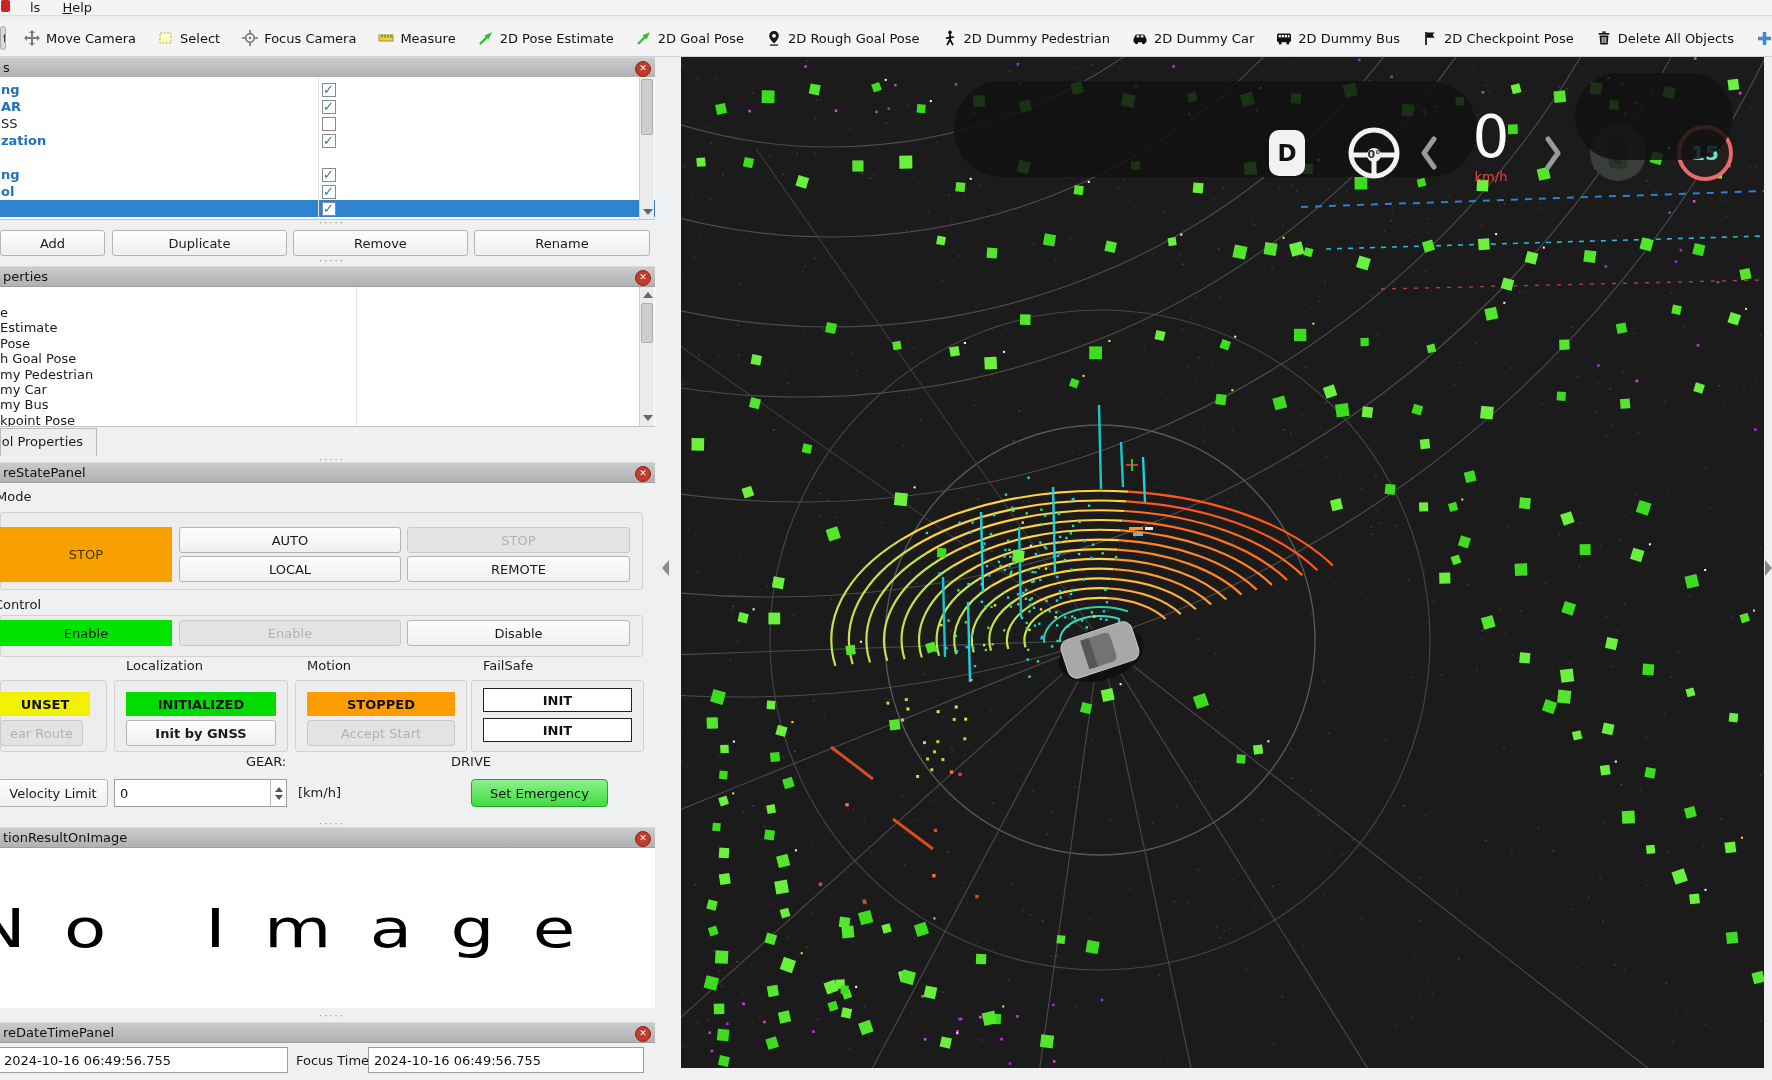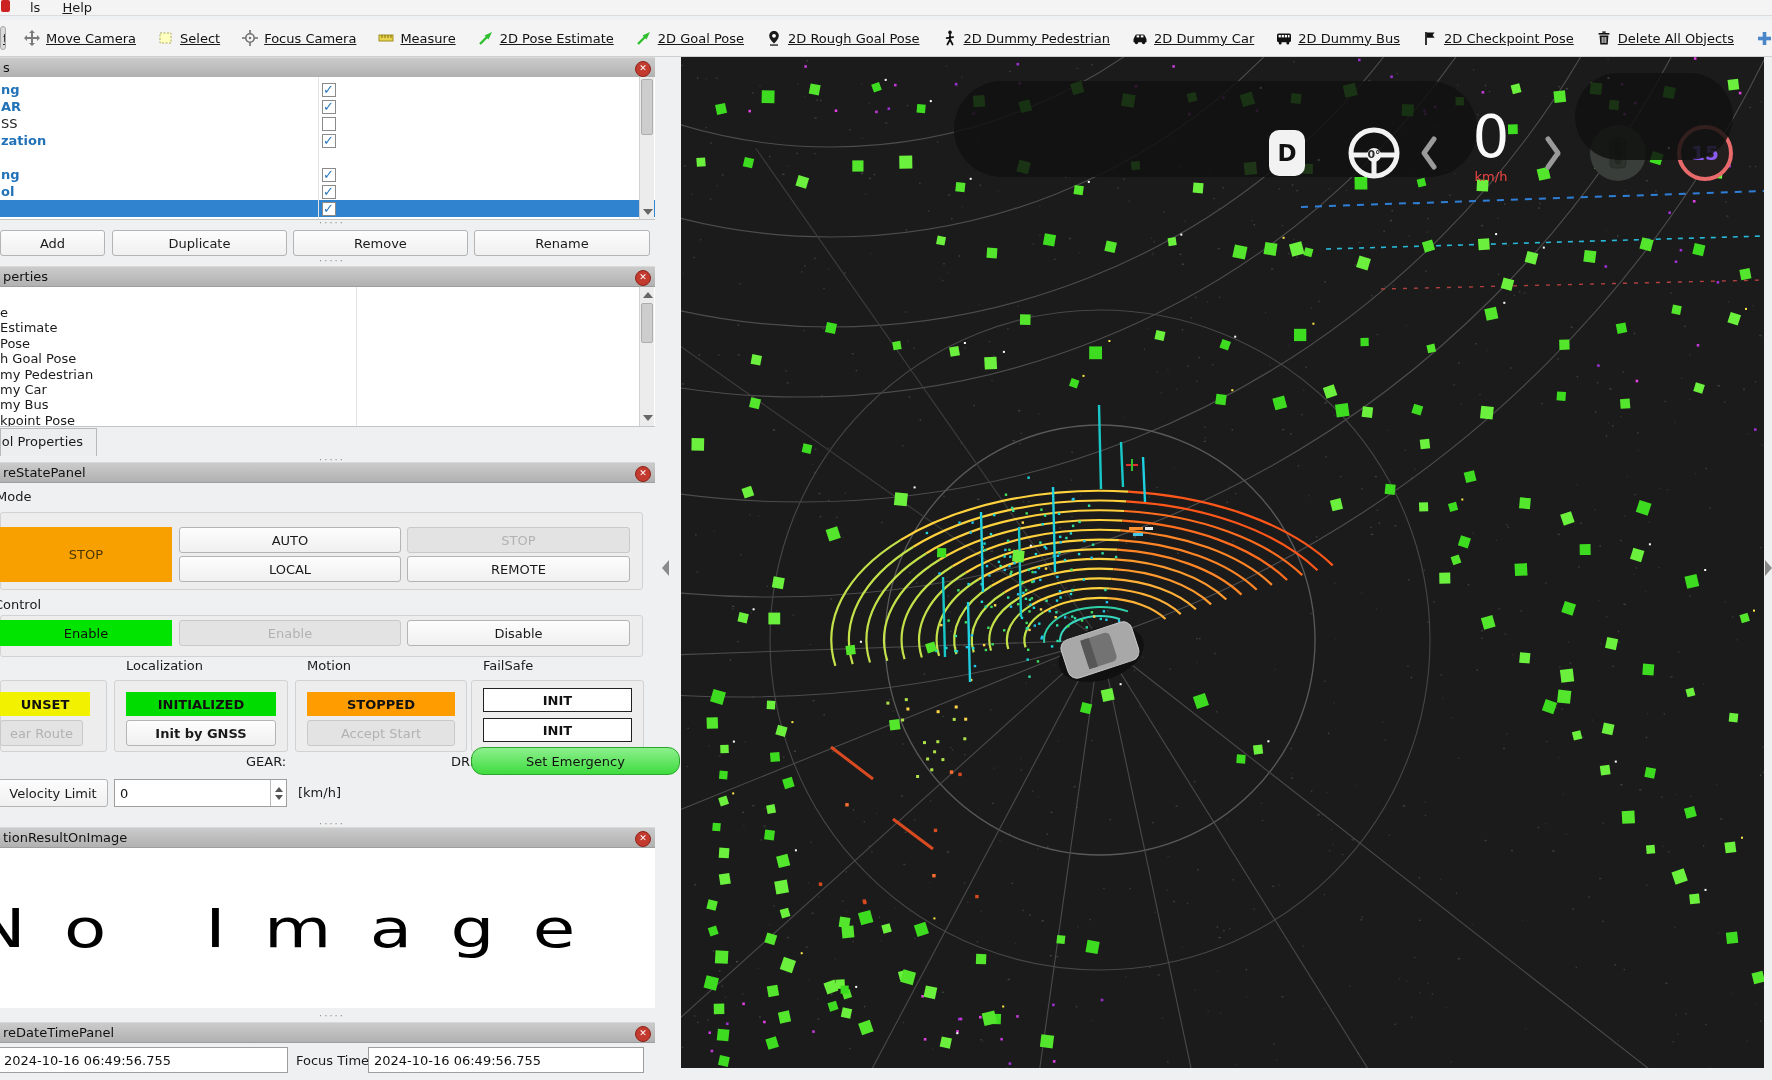--- a/index.html
+++ b/index.html
@@ -3,21 +3,21 @@
 <meta charset="utf-8">
 <style>
   html,body{margin:0;padding:0;background:#eff0f1;font-family:"DejaVu Sans","Liberation Sans",sans-serif;}
   #root{position:relative;width:1772px;height:1080px;overflow:hidden;background:#eff0f1;font-size:13px;color:#1a1a1a;}
 
   
   #menubar{position:absolute;left:0;top:0;width:1772px;height:16px;background:#f4f4f4;border-bottom:1px solid #dcdcdc;display:flex;gap:18px;padding-left:4px;box-sizing:border-box;}
   #appicon{width:9px;height:12px;background:#cc2222;border-radius:2px;margin-left:-3px;}
   .menuitem{padding:0 2px;}
   .accel{text-decoration:underline;}
-  #toolbar{position:absolute;left:0;top:20px;width:1772px;height:37px;background:#f4f4f4;border-bottom:1px solid #cfcfcf;display:flex;align-items:center;gap:14px;padding-left:0;box-sizing:border-box;text-decoration:underline;}
+  #toolbar{position:absolute;left:0;top:20px;width:1772px;height:37px;background:#f4f4f4;border-bottom:1px solid #cfcfcf;display:flex;align-items:center;gap:14px;padding-left:0;box-sizing:border-box;}
   .tbtn{display:flex;align-items:center;gap:6px;white-space:nowrap;padding:4px 4px;color:#111;}
   .tbtn.pressed{background:#dadada;border:1px solid #a8a8a8;border-radius:3px;width:14px;overflow:hidden;height:24px;box-sizing:border-box;padding:4px 2px;}
   .tbtn svg{display:block;}
 
   
   #leftcol{position:absolute;left:0;top:57px;width:655px;height:1023px;}
   .titlebar{position:absolute;left:0;height:21px;width:655px;background:linear-gradient(#cbcbcb,#b1b1b1);border-top:1px solid #d9d9d9;border-bottom:1px solid #9e9e9e;line-height:20px;padding-left:3px;box-sizing:border-box;color:#111;}
   .closebtn{position:absolute;right:4px;top:3px;width:14px;height:14px;border-radius:8px;background:#c23b2e;border:1px solid #8e241a;color:#fff;font-size:9px;font-weight:bold;line-height:12px;text-align:center;}
   .panelbody{position:absolute;left:0;width:655px;background:#fff;border-bottom:1px solid #c4c4c4;}
   .handle{position:absolute;left:315px;width:34px;color:#8f8f8f;font-size:10px;letter-spacing:2px;line-height:4px;height:5px;text-align:center;}
@@ -64,21 +64,21 @@
   
   #viewport{position:absolute;left:681px;top:57px;width:1083px;height:1011px;background:#1b1b1b;overflow:hidden;}
   #scene{position:absolute;left:0;top:0;}
   .hudpill{position:absolute;background:rgba(15,17,15,0.84);border-radius:48px;}
   #hud-gear{position:absolute;left:315px;top:49px;width:36px;height:46px;background:#f2f2f2;border-radius:10px;color:#111;font-size:23px;font-weight:bold;display:flex;align-items:center;justify-content:center;}
   .hudchev{position:absolute;top:54px;}
   #hud-speed{position:absolute;left:497px;top:26px;width:80px;text-align:center;color:#fafafa;font-size:58px;font-weight:400;line-height:60px;}
   #hud-speed-unit{position:absolute;left:497px;top:88px;width:80px;text-align:center;color:#ef4444;font-size:13px;}
   #hud-steer{position:absolute;left:392px;top:44px;}
   #hud-traffic{position:absolute;left:636px;top:44px;}
-  #hud-limit{position:absolute;left:723px;top:44px;width:56px;height:56px;border-radius:28px;background:#241f1f;border:4px solid #e86a6a;box-sizing:border-box;display:flex;align-items:center;justify-content:center;color:#8b5cf6;font-size:20px;font-weight:bold;}
+  #hud-limit{position:absolute;left:723px;top:44px;width:56px;height:56px;border-radius:28px;background:#241f1f;border:4px solid #e86a6a;box-sizing:border-box;display:flex;align-items:center;justify-content:center;color:#5eead4;font-size:20px;font-weight:bold;}
 
   .splitter-arrow{position:absolute;width:0;height:0;}
   #split-left{left:662px;top:560px;border-top:8px solid transparent;border-bottom:8px solid transparent;border-right:7px solid #8a8a8a;}
   #split-right{left:1765px;top:560px;border-top:8px solid transparent;border-bottom:8px solid transparent;border-left:7px solid #8a8a8a;}
 </style>
 </head>
 <body>
 
 <div id="root">
 
@@ -317,21 +317,21 @@
     <div class="grouplabel" style="left:246px;top:697px;">GEAR:</div>
     <div class="grouplabel" style="left:451px;top:697px;">DRIVE</div>
 
     <div class="qbtn" style="left:-2px;top:722px;width:110px;height:28px;">Velocity Limit</div>
     <input class="fld" style="left: 114px; top: 722px; width: 173px; height: 28px;" readonly="" value="0">
     <div class="spinner" style="left:270px;top:723px;height:26px;">
         <div class="spin-up"></div>
         <div class="spin-dn"></div>
       </div>
     <div class="grouplabel" style="left:298px;top:728px;">[km/h]</div>
-    <div class="chip" style="left:471px;top:690px;width:209px;height:28px;background:linear-gradient(#8df08d,#3fdc3f);border:1px solid #2aa42a;border-radius:12px;font-weight:normal;">Set Emergency</div>
+    <div class="chip" style="left:471px;top:722px;width:137px;height:28px;background:linear-gradient(#8df08d,#3fdc3f);border:1px solid #2aa42a;border-radius:4px;font-weight:normal;">Set Emergency</div>
 
     <div class="handle" style="top:765px;">·····</div>
 
     <div class="titlebar" style="top:770px;">
       <span>tionResultOnImage</span>
       <span class="closebtn">✕</span>
     </div>
     <div id="noimage">
       <div id="noimage-text">No Image</div>
     </div>

